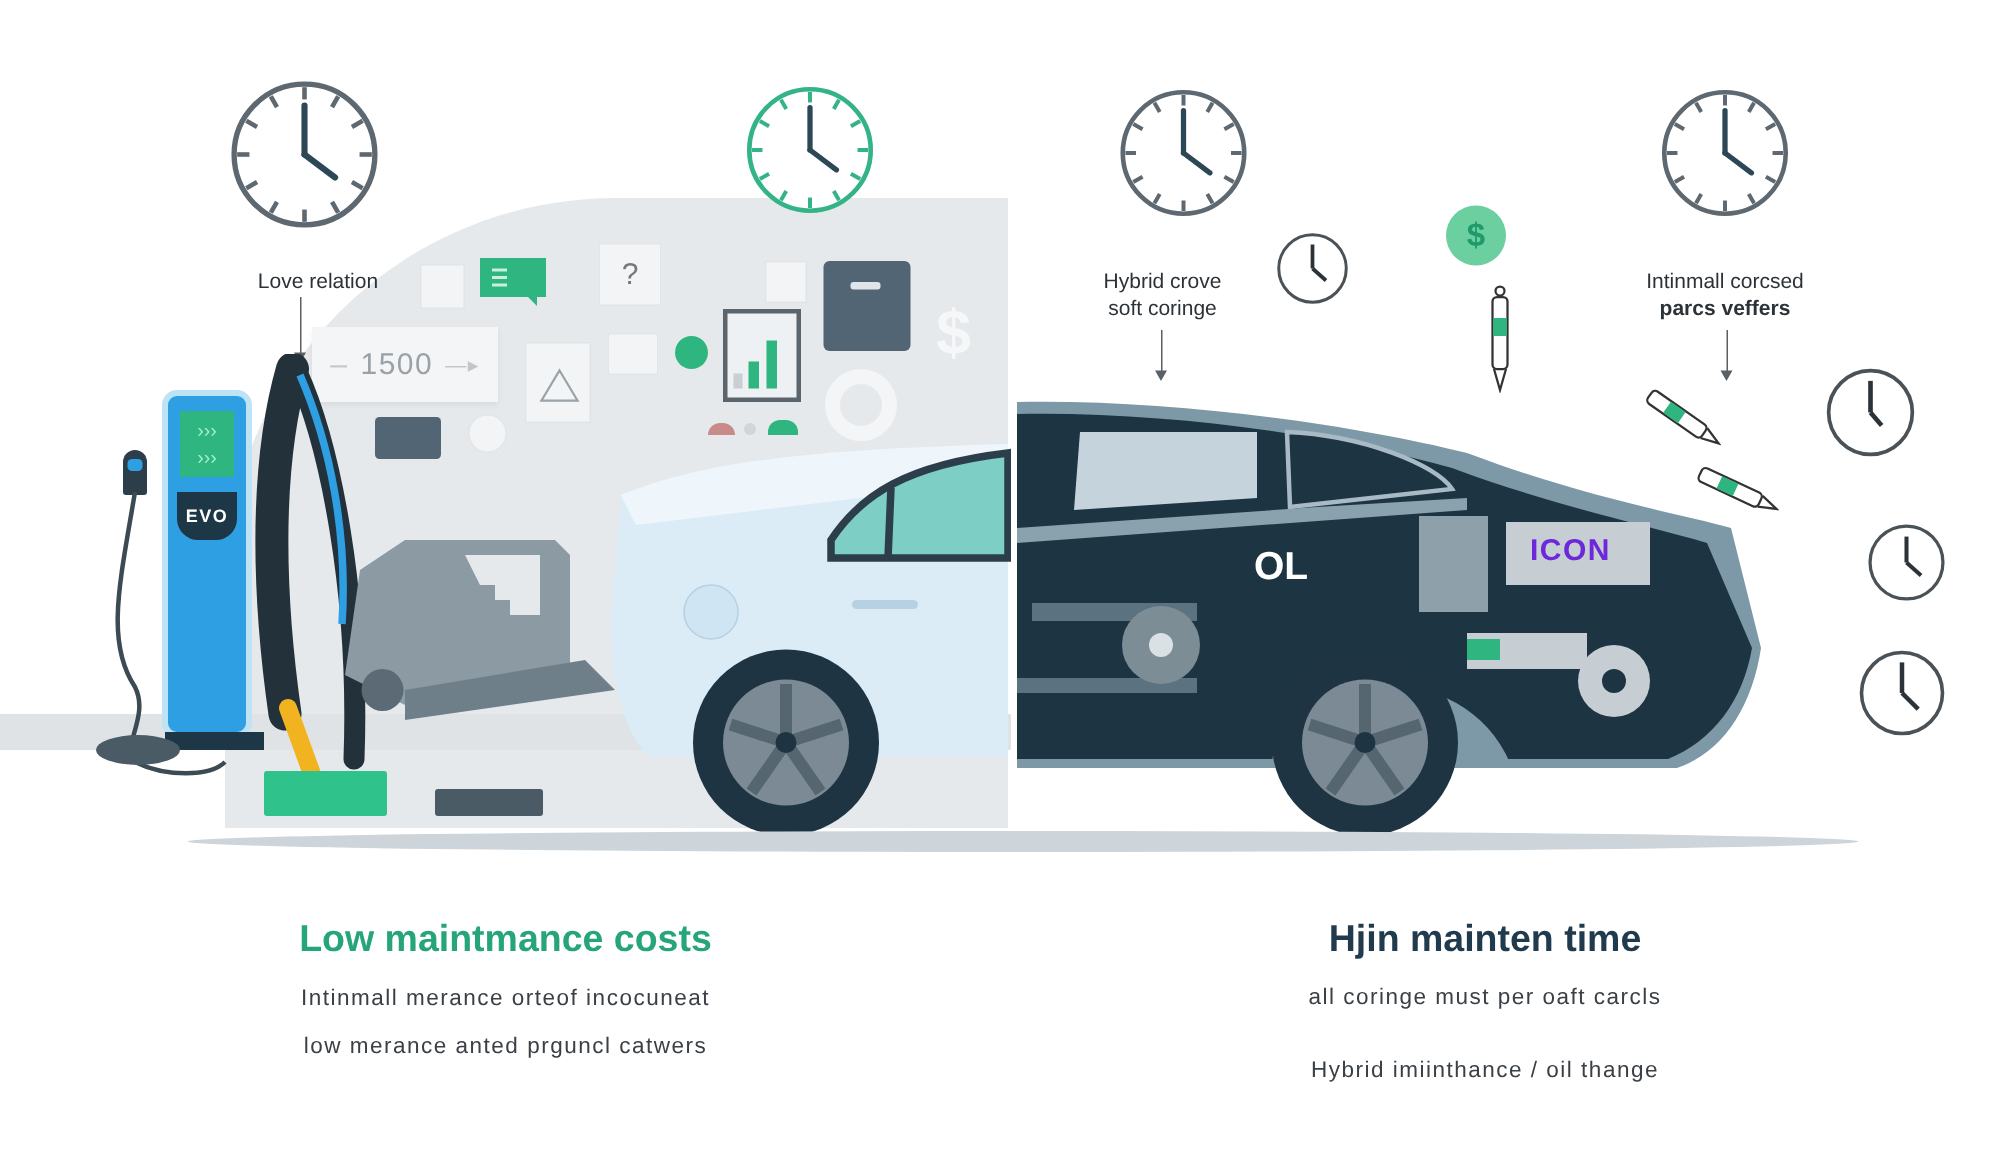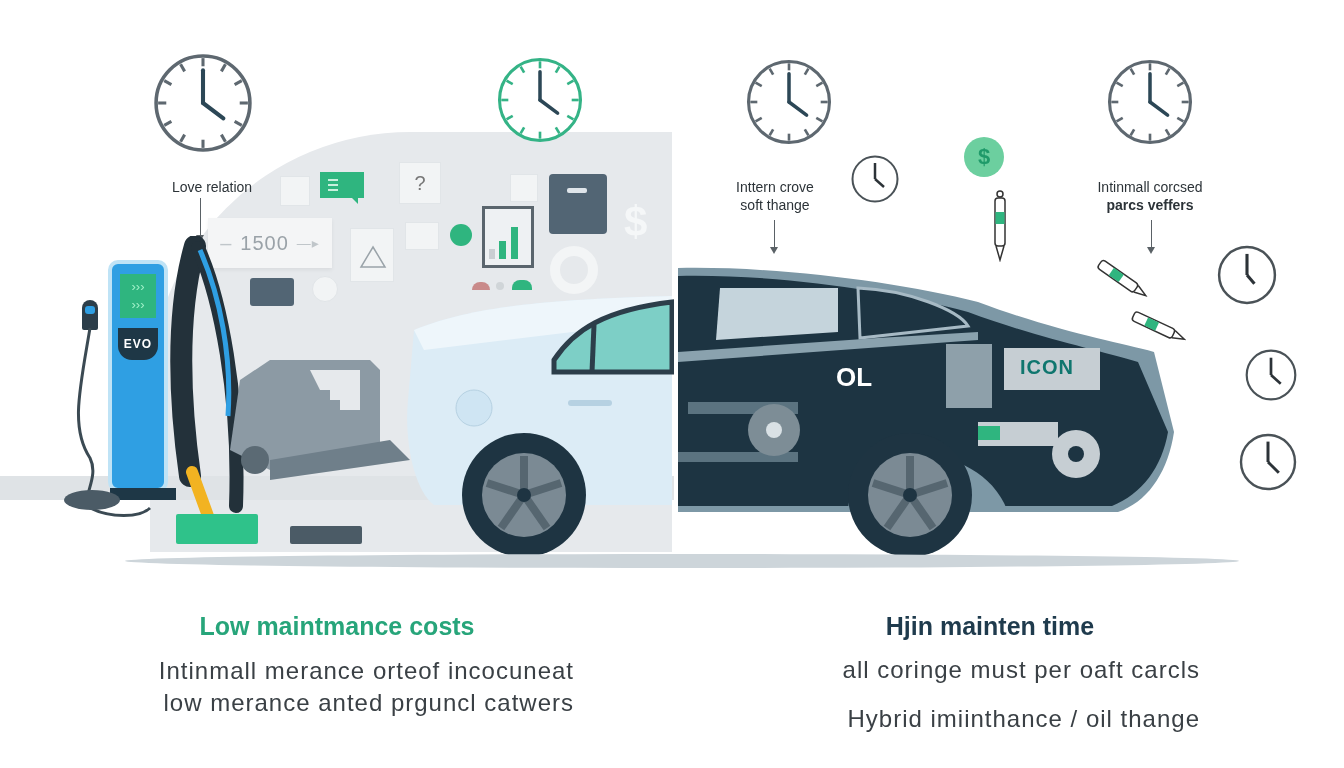--- a/index.html
+++ b/index.html
@@ -7,21 +7,21 @@
   body { position: relative; font-family: "Liberation Sans", "DejaVu Sans", sans-serif; }
   .abs { position: absolute; }
   .panel-bg { left: 150px; top: 132px; width: 522px; height: 420px; background: #e6e9ec; border-radius: 260px 0 0 0; }
   .floor-left { left: 0; top: 476px; width: 680px; height: 24px; background: #dfe3e6; }
   .ground { left: 125px; top: 552px; width: 1115px; height: 16px; }
   .label { font-size: 14px; color: #2c3338; text-align: center; line-height: 18px; }
   .arrow { width: 1px; background: #5a6166; }
   .arrow::after { content: ""; position: absolute; left: -4px; bottom: -2px; border-left: 4.5px solid transparent; border-right: 4.5px solid transparent; border-top: 7px solid #5a6166; }
   .heading-left { left: 100px; top: 612px; width: 474px; text-align: center; font-size: 25px; font-weight: bold; color: #27a57a; }
   .heading-right { left: 780px; top: 612px; width: 420px; text-align: center; font-size: 25px; font-weight: bold; color: #1f3b4d; }
-  .sub { font-size: 24px; color: #3a4045; text-align: right; letter-spacing: 1px; }
+  .sub { font-size: 15px; color: #3a4045; text-align: center; letter-spacing: 1px; }
   .pill { left: 208px; top: 218px; width: 124px; height: 50px; background: #f4f5f6; box-shadow: 0 2px 4px rgba(0,0,0,0.06); font-size: 20px; color: #9aa2a8; display: flex; align-items: center; justify-content: center; letter-spacing: 1px; }
   .ghost-tile { background: #f2f4f5; border: 1px solid #e1e5e8; }
   svg { display: block; }
 </style>
 </head>
 <body>
 
 <div class="abs panel-bg"></div>
 <div class="abs floor-left"></div>
 
@@ -160,22 +160,22 @@
   <svg width="16" height="62" viewBox="0 0 16 62">
       <rect x="3" y="4" width="10" height="44" rx="3" fill="#fff" stroke="#333" stroke-width="1.5"></rect>
       <rect x="3.5" y="18" width="9" height="12" fill="#2fb57f"></rect>
       <path d="M4 48 L8 60 L12 48" fill="none" stroke="#333" stroke-width="1.5"></path>
     </svg>
 </div>
 
 <div class="abs label" style="left:152px;top:178px;width:120px;">Love relation</div>
 <div class="abs arrow" style="left:200px;top:198px;height:42px;"></div>
 
-<div class="abs label" style="left:710px;top:178px;width:130px;">Inttern crove</div>
-<div class="abs label" style="left:710px;top:196px;width:130px;">soft thange</div>
+<div class="abs label" style="left:710px;top:178px;width:130px;">Hybrid crove</div>
+<div class="abs label" style="left:710px;top:196px;width:130px;">soft coringe</div>
 <div class="abs arrow" style="left:774px;top:220px;height:32px;"></div>
 
 <div class="abs label" style="left:1080px;top:178px;width:140px;">Intinmall corcsed</div>
 <div class="abs label" style="left:1080px;top:196px;width:140px;font-weight:bold;">parcs veffers</div>
 <div class="abs arrow" style="left:1151px;top:220px;height:32px;"></div>
 
 <div class="abs pill">
   <span style="margin-right:8px;color:#c0c6ca;">–</span>
     <span>1500</span>
     <span style="margin-left:8px;color:#c0c6ca;font-size:14px;">—▸</span>
@@ -284,21 +284,21 @@
   <g stroke="#566670" stroke-width="8">
       <line x1="232" y1="233" x2="232" y2="194"></line>
       <line x1="232" y1="233" x2="269" y2="221"></line>
       <line x1="232" y1="233" x2="255" y2="266"></line>
       <line x1="232" y1="233" x2="209" y2="266"></line>
       <line x1="232" y1="233" x2="195" y2="221"></line>
     </g>
   <circle cx="232" cy="233" r="7" fill="#1e3442"></circle>
 </svg>
 <div class="abs" style="left:836px;top:362px;font-size:26px;font-weight:bold;color:#ffffff;">OL</div>
-<div class="abs" style="left:1020px;top:356px;font-size:20px;font-weight:bold;color:#0f766e;letter-spacing:1px;">ICON</div>
+<div class="abs" style="left:1020px;top:356px;font-size:20px;font-weight:bold;color:#6d28d9;letter-spacing:1px;">ICON</div>
 
 <svg class="abs ground" viewBox="0 0 1115 16" width="1115" height="16">
   <ellipse cx="557" cy="9" rx="557" ry="7" fill="#cdd5da"></ellipse>
 </svg>
 
 <div class="abs heading-left">Low maintmance costs</div>
 <div class="abs sub" style="left:100px;top:657px;width:474px;">Intinmall merance orteof incocuneat</div>
 <div class="abs sub" style="left:100px;top:689px;width:474px;">low merance anted prguncl catwers</div>
 
 <div class="abs heading-right">Hjin mainten time</div>

